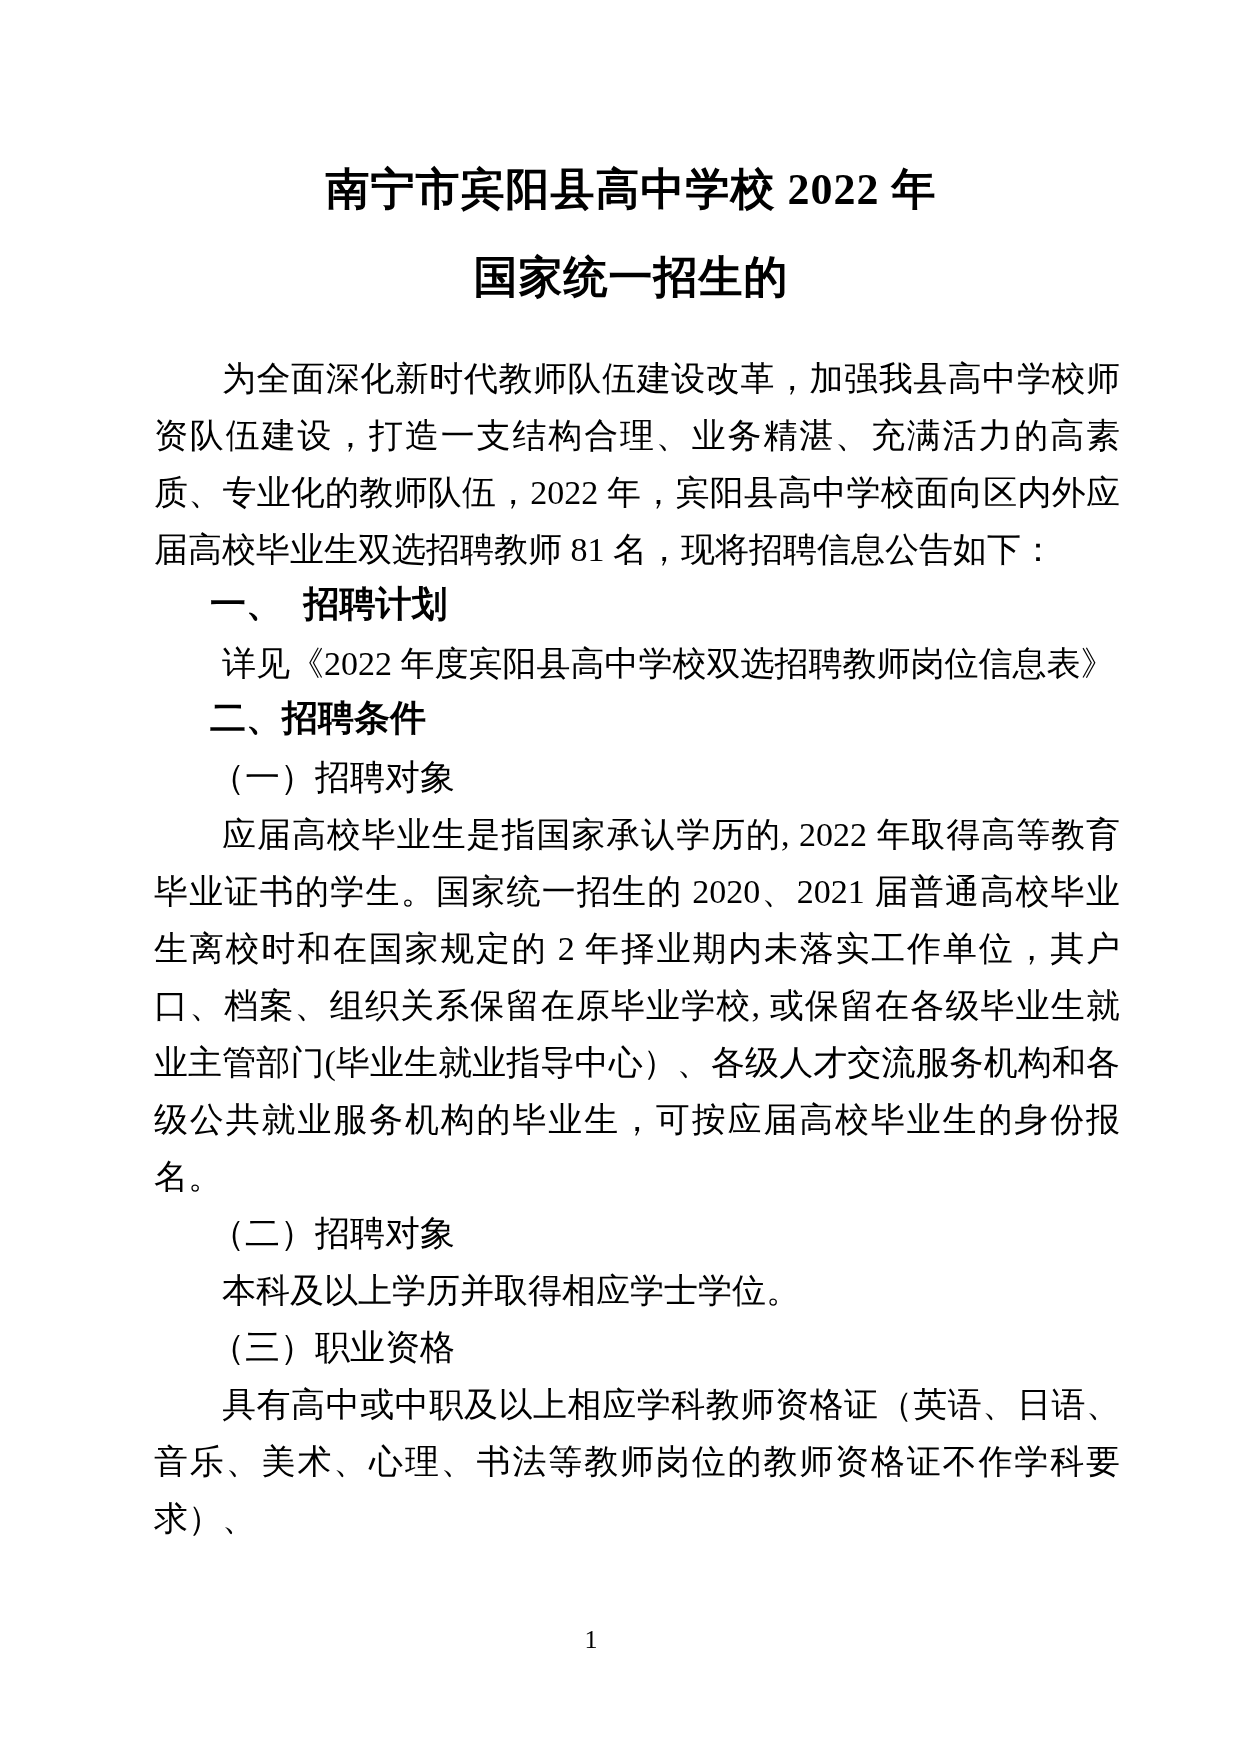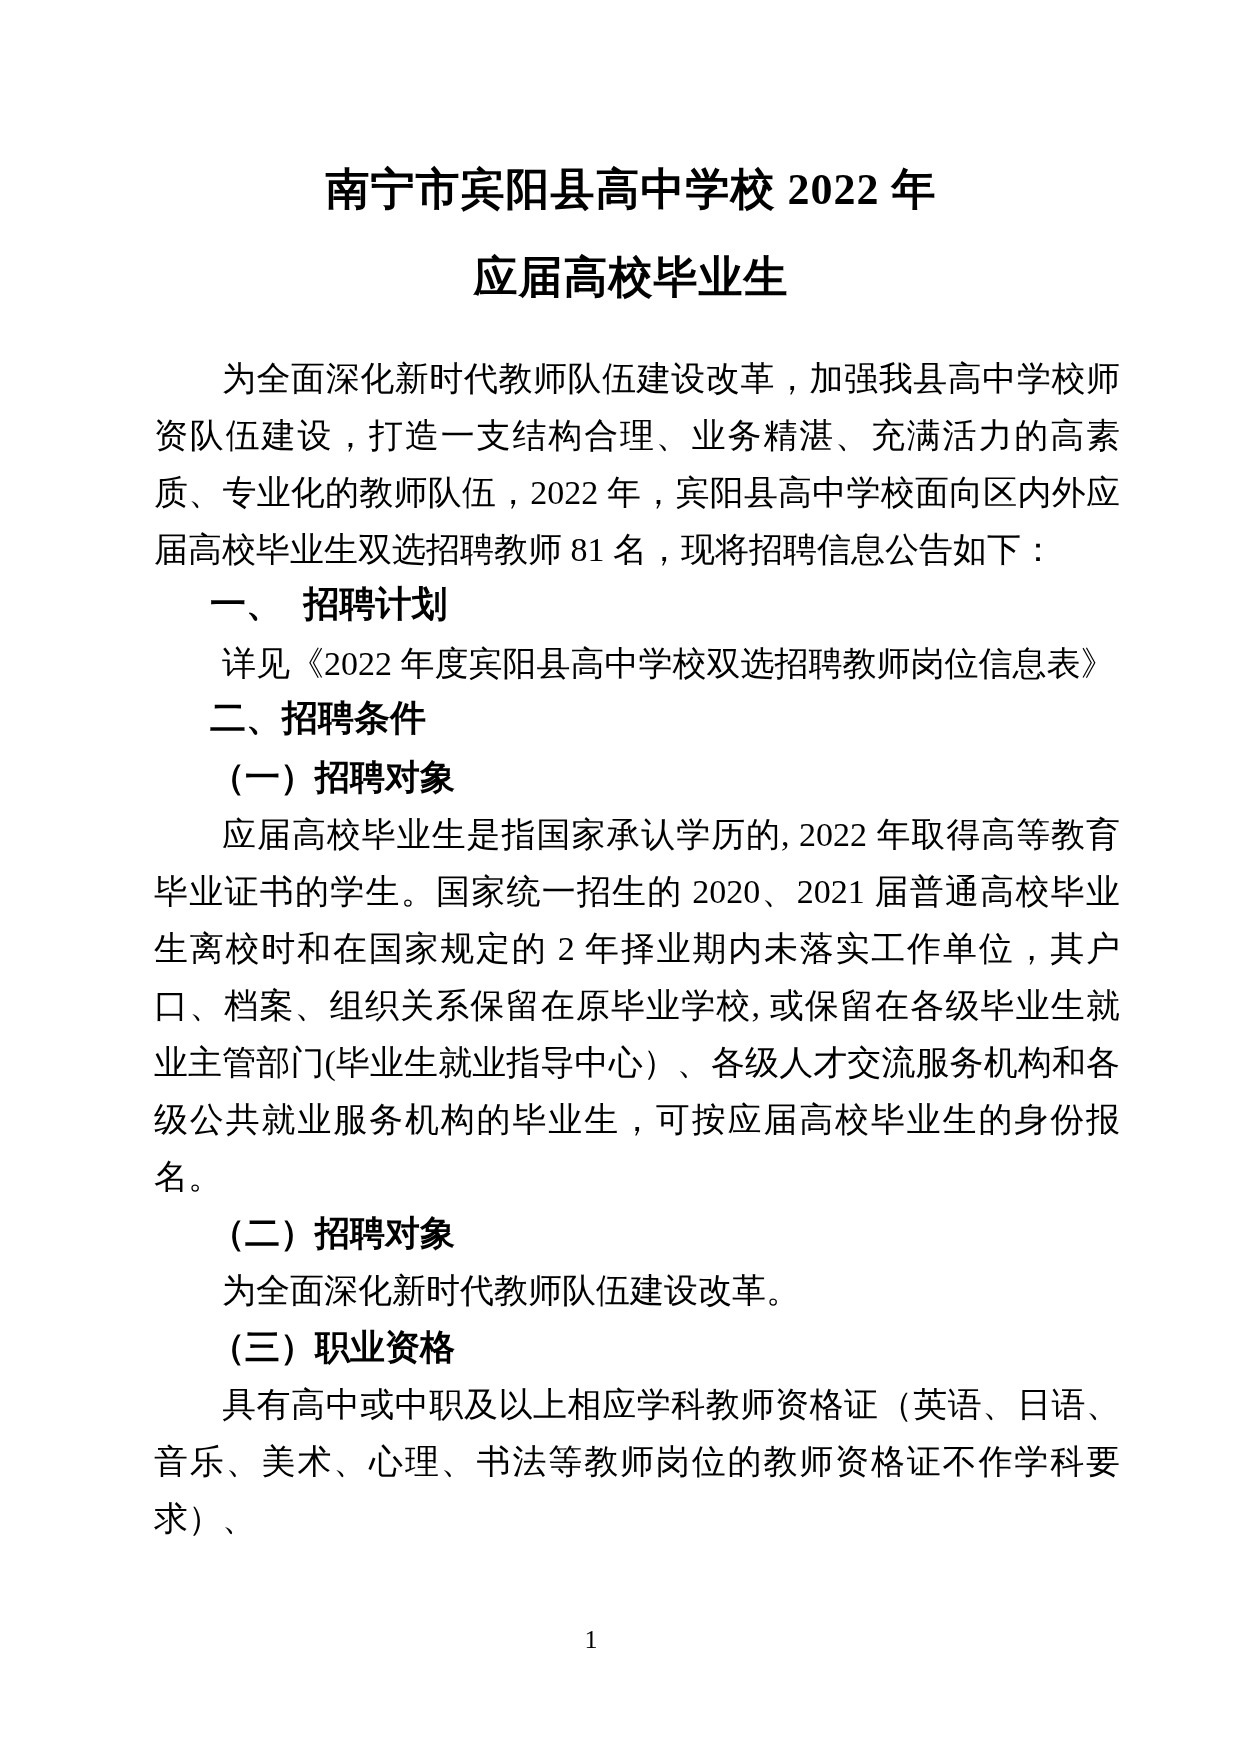--- a/index.html
+++ b/index.html
@@ -47,21 +47,21 @@
   .heading-black {
     font-family: Liberation Mono, monospace;
     font-weight: 700;
     font-size: 36px;
     line-height: 57px;
     text-indent: 68px;
     margin: 0;
   }
   .heading-kai {
     font-family: "Liberation Serif", "DejaVu Serif", serif;
-    font-weight: 700;
+    font-weight: 400;
     font-size: 35px;
     line-height: 57px;
     text-indent: 68px;
     margin: 0;
   }
   .page-footer {
     position: absolute;
     top: 1624px;
     left: 0;
     width: 100%;
@@ -72,38 +72,38 @@
   }
 </style>
 </head>
 <body>
 
 <div class="page">
   <div class="content">
 
     <h1 class="doc-title">南宁市宾阳县高中学校 2022 年</h1>
 
-    <h1 class="doc-title last">应届高校毕业生</h1>
+    <h1 class="doc-title last">国家统一招生的</h1>
 
     <p class="body-text indent">为全面深化新时代教师队伍建设改革，加强我县高中学校师资队伍建设，打造一支结构合理、业务精湛、充满活力的高素质、专业化的教师队伍，2022 年，宾阳县高中学校面向区内外应届高校毕业生双选招聘教师 81 名，现将招聘信息公告如下：</p>
 
     <p class="heading-black">一、 招聘计划</p>
 
     <p class="body-text indent">详见《2022 年度宾阳县高中学校双选招聘教师岗位信息表》</p>
 
     <p class="heading-black">二、招聘条件</p>
 
     <p class="heading-kai">（一）招聘对象</p>
 
 
     <p class="body-text indent">应届高校毕业生是指国家承认学历的, 2022 年取得高等教育毕业证书的学生。国家统一招生的 2020、2021 届普通高校毕业生离校时和在国家规定的 2 年择业期内未落实工作单位，其户口、档案、组织关系保留在原毕业学校, 或保留在各级毕业生就业主管部门(毕业生就业指导中心）、各级人才交流服务机构和各级公共就业服务机构的毕业生，可按应届高校毕业生的身份报名。</p>
 
     <p class="heading-kai">（二）招聘对象</p>
 
-    <p class="body-text indent">为全面深化新时代教师队伍建设改革。</p>
+    <p class="body-text indent">本科及以上学历并取得相应学士学位。</p>
 
     <p class="heading-kai">（三）职业资格</p>
 
     <p class="body-text indent">具有高中或中职及以上相应学科教师资格证（英语、日语、音乐、美术、心理、书法等教师岗位的教师资格证不作学科要求）、</p>
 
   </div>
 
   <div class="page-footer">1</div>
 </div>
 

